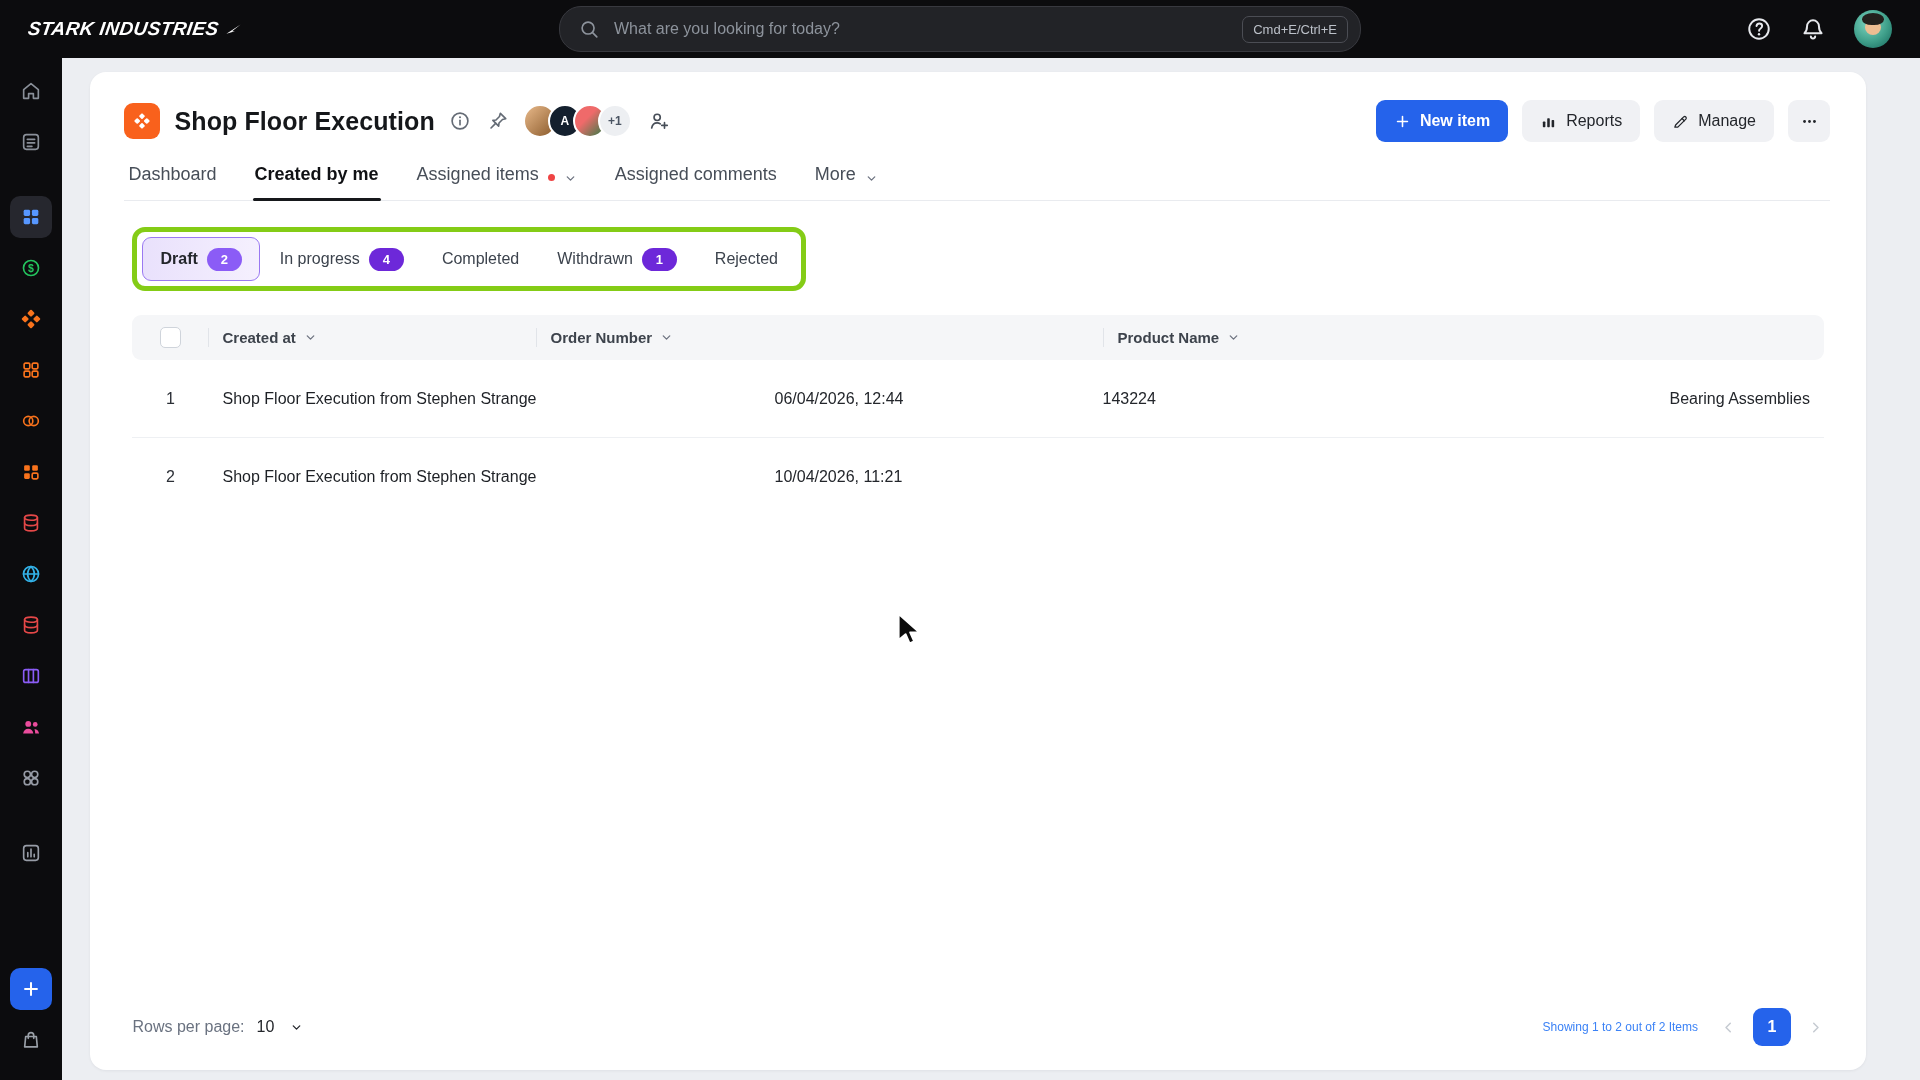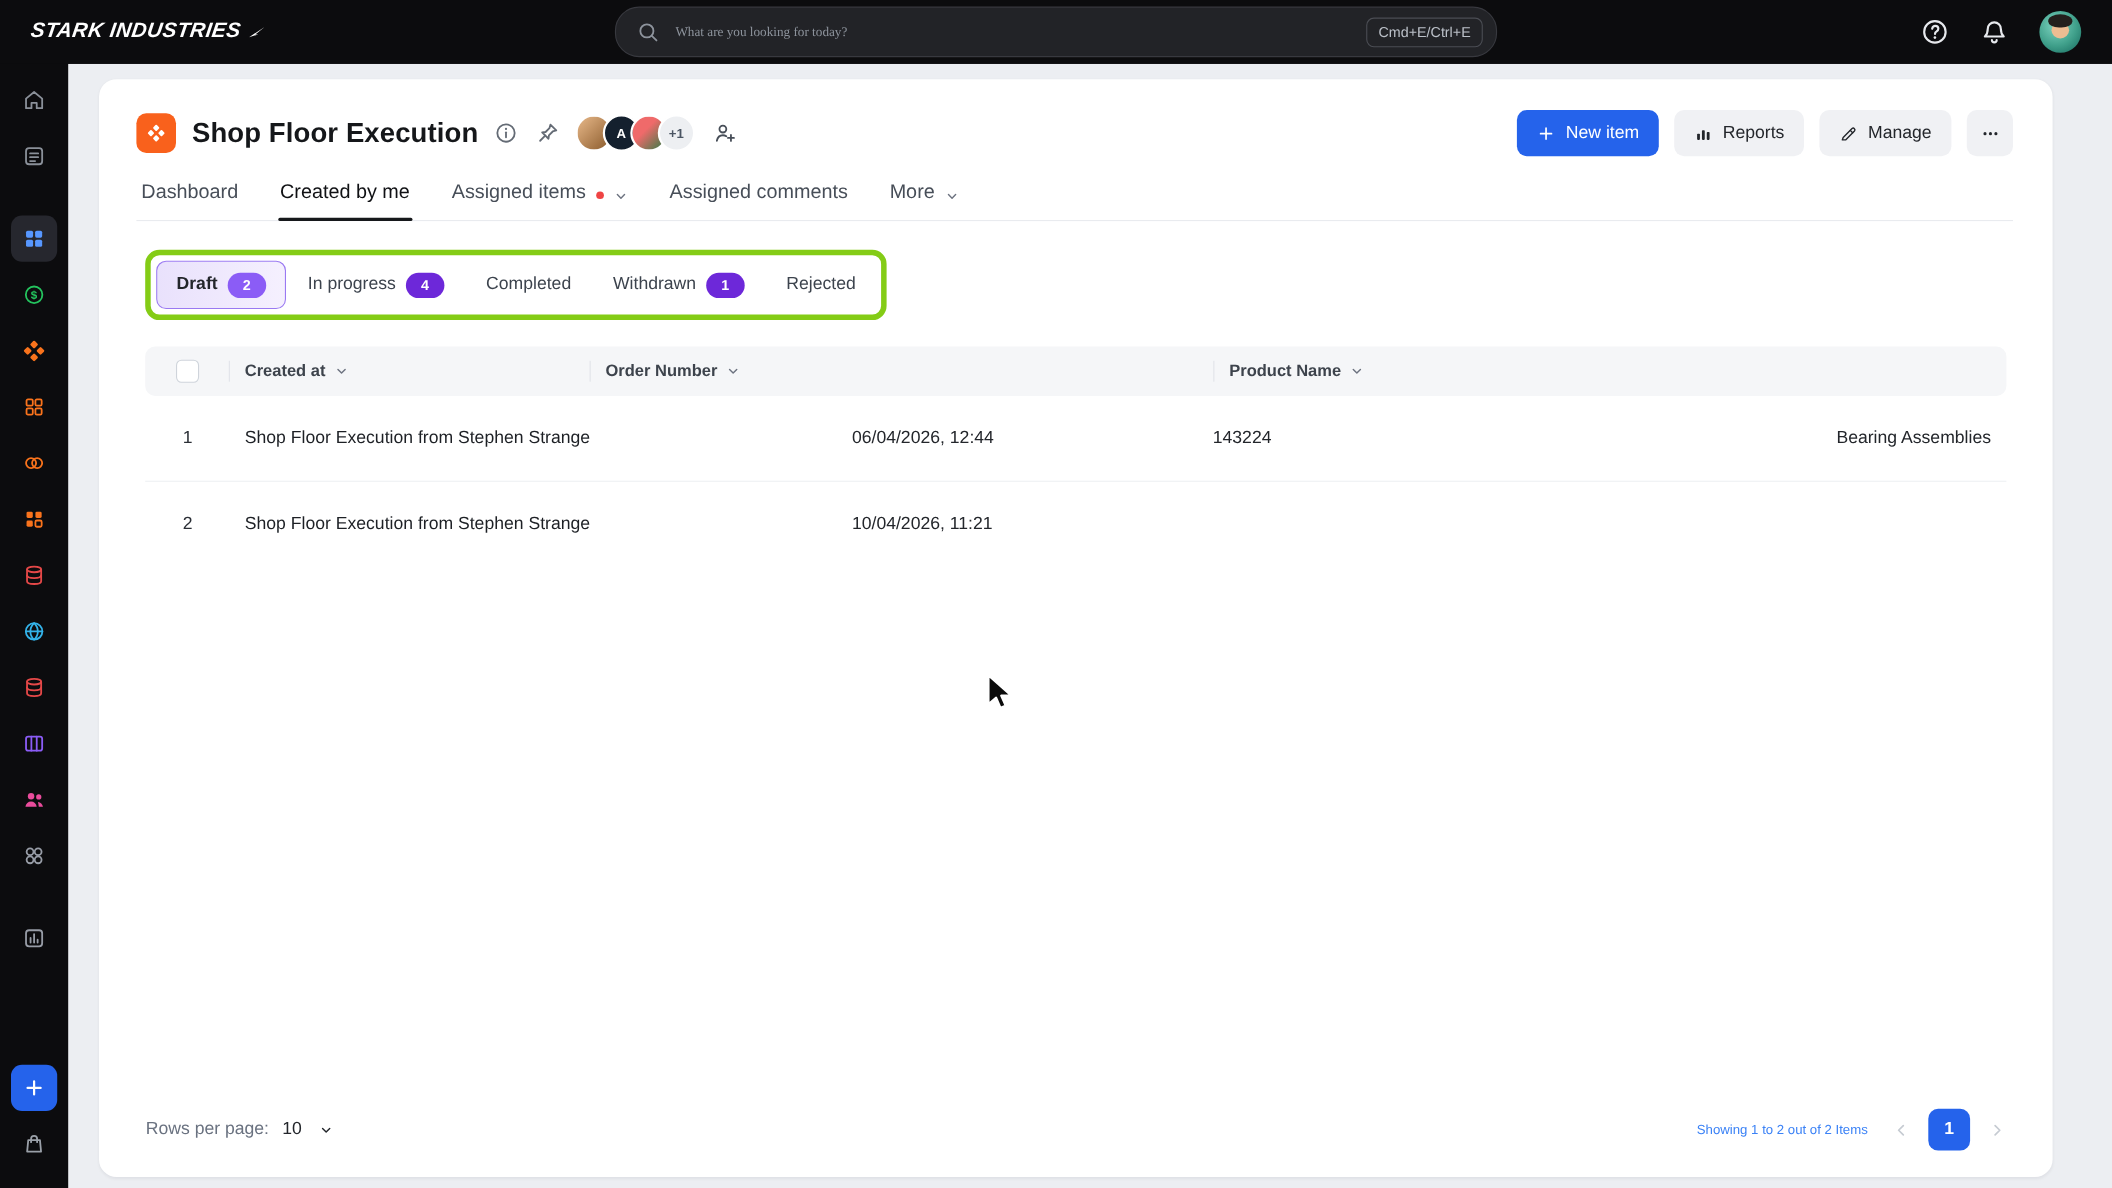--- a/index.html
+++ b/index.html
@@ -16,21 +16,21 @@
 
   
   .topbar{height:58px;display:flex;align-items:center;padding:0 28px;position:relative;background:#0c0c0e}
   .brand{display:flex;align-items:center;gap:6px;color:#fff}
   .brand-text{font-style:italic;font-weight:900;font-size:19px;letter-spacing:.4px;transform:skewX(-8deg);white-space:nowrap}
   .topbar-search{
     position:absolute;left:50%;top:50%;transform:translate(-50%,-50%);
     width:770px;height:44px;background:#222327;border:1px solid #38393f;border-radius:22px;
     display:flex;align-items:center;gap:12px;padding:0 12px 0 18px;color:#8d939c;
   }
-  .topbar-search input{flex:1;background:transparent;border:none;outline:none;color:#e5e7eb;font-size:12px;font-family:Liberation Serif, serif}
+  .topbar-search input{flex:1;background:transparent;border:none;outline:none;color:#e5e7eb;font-size:16px;font-family:Liberation Sans, sans-serif}
   .topbar-search input::placeholder{color:#8d939c}
   .shortcut{border:1px solid #4b4d54;color:#bcc1c9;border-radius:7px;padding:5px 10px;font-size:13px;white-space:nowrap}
   .topbar-right{margin-left:auto;display:flex;align-items:center;gap:28px;color:#e7e9ed}
   .tb-icon{width:26px;height:26px;cursor:pointer}
   .avatar{width:38px;height:38px;border-radius:50%;position:relative;overflow:hidden;cursor:pointer;
     background:radial-gradient(circle at 40% 35%,#7fd6c2 0%,#3f9f8a 55%,#14655a 100%)}
   .avatar::after{content:"";position:absolute;top:3px;left:8px;width:22px;height:12px;border-radius:50% 50% 45% 45%;background:#23201d}
   .avatar::before{content:"";position:absolute;top:10px;left:11px;width:16px;height:15px;border-radius:50%;background:#edbd92}
 
   
@@ -55,27 +55,27 @@
   .av{width:30px;height:30px;border-radius:50%;border:2px solid #fff;margin-left:-9px;display:flex;align-items:center;justify-content:center;font-size:12px;cursor:pointer}
   .av:first-child{margin-left:0}
   .av1{background:linear-gradient(135deg,#e8b98a,#8a5a2b)}
   .av2{background:#14202e;color:#fff;font-weight:600}
   .av3{background:linear-gradient(135deg,#ef6a6a 40%,#2e7d46)}
   .av-more{background:#edeff2;color:#4b5563;font-weight:600}
   .user-plus{margin-left:16px;color:#474e58;cursor:pointer}
 
   .title-actions{margin-left:auto;display:flex;align-items:center;gap:14px}
   .btn{height:42px;border-radius:9px;display:inline-flex;align-items:center;gap:9px;padding:0 18px;font-size:16px;border:none;cursor:pointer;font-family:inherit;white-space:nowrap}
-  .btn-primary{background:#2563eb;color:#fff;font-weight:400}
+  .btn-primary{background:#2563eb;color:#fff;font-weight:700}
   .btn-light{background:#f0f1f4;color:#23262b;font-weight:500}
   .btn-square{width:42px;padding:0;justify-content:center}
 
   .tabs{display:flex;gap:34px;margin-top:22px;border-bottom:1px solid #e9ebef;padding-left:2px}
   .tab{display:flex;align-items:flex-end;gap:9px;padding:0 2px 15px;font-size:18px;color:#474e58;position:relative;cursor:pointer;white-space:nowrap}
-  .tab.active{color:#101114;font-weight:400}
+  .tab.active{color:#101114;font-weight:700}
   .tab.active::after{content:"";position:absolute;left:0;right:0;bottom:-1px;height:3px;background:#16181b;border-radius:2px}
   .alert-dot{width:7px;height:7px;border-radius:50%;background:#ef4444;transform:translateY(-4px)}
   .tab .chev{color:#6d7380}
 
   
   .card-body{padding:26px 42px 0}
   .filter-row{display:flex;justify-content:space-between;align-items:center}
   .status-group{display:inline-flex;align-items:center;gap:2px;border:5px solid #84cc16;border-radius:13px;padding:5px;background:#fff}
   .pill{display:inline-flex;align-items:center;gap:9px;height:42px;padding:0 17px;border-radius:9px;font-size:16px;color:#3c434d;border:1px solid transparent;cursor:pointer;white-space:nowrap}
   .pill.active{background:linear-gradient(90deg,#e9e1fc 0%,#f5f0fe 100%);border-color:#9a79f2;color:#23262b;font-weight:600}

